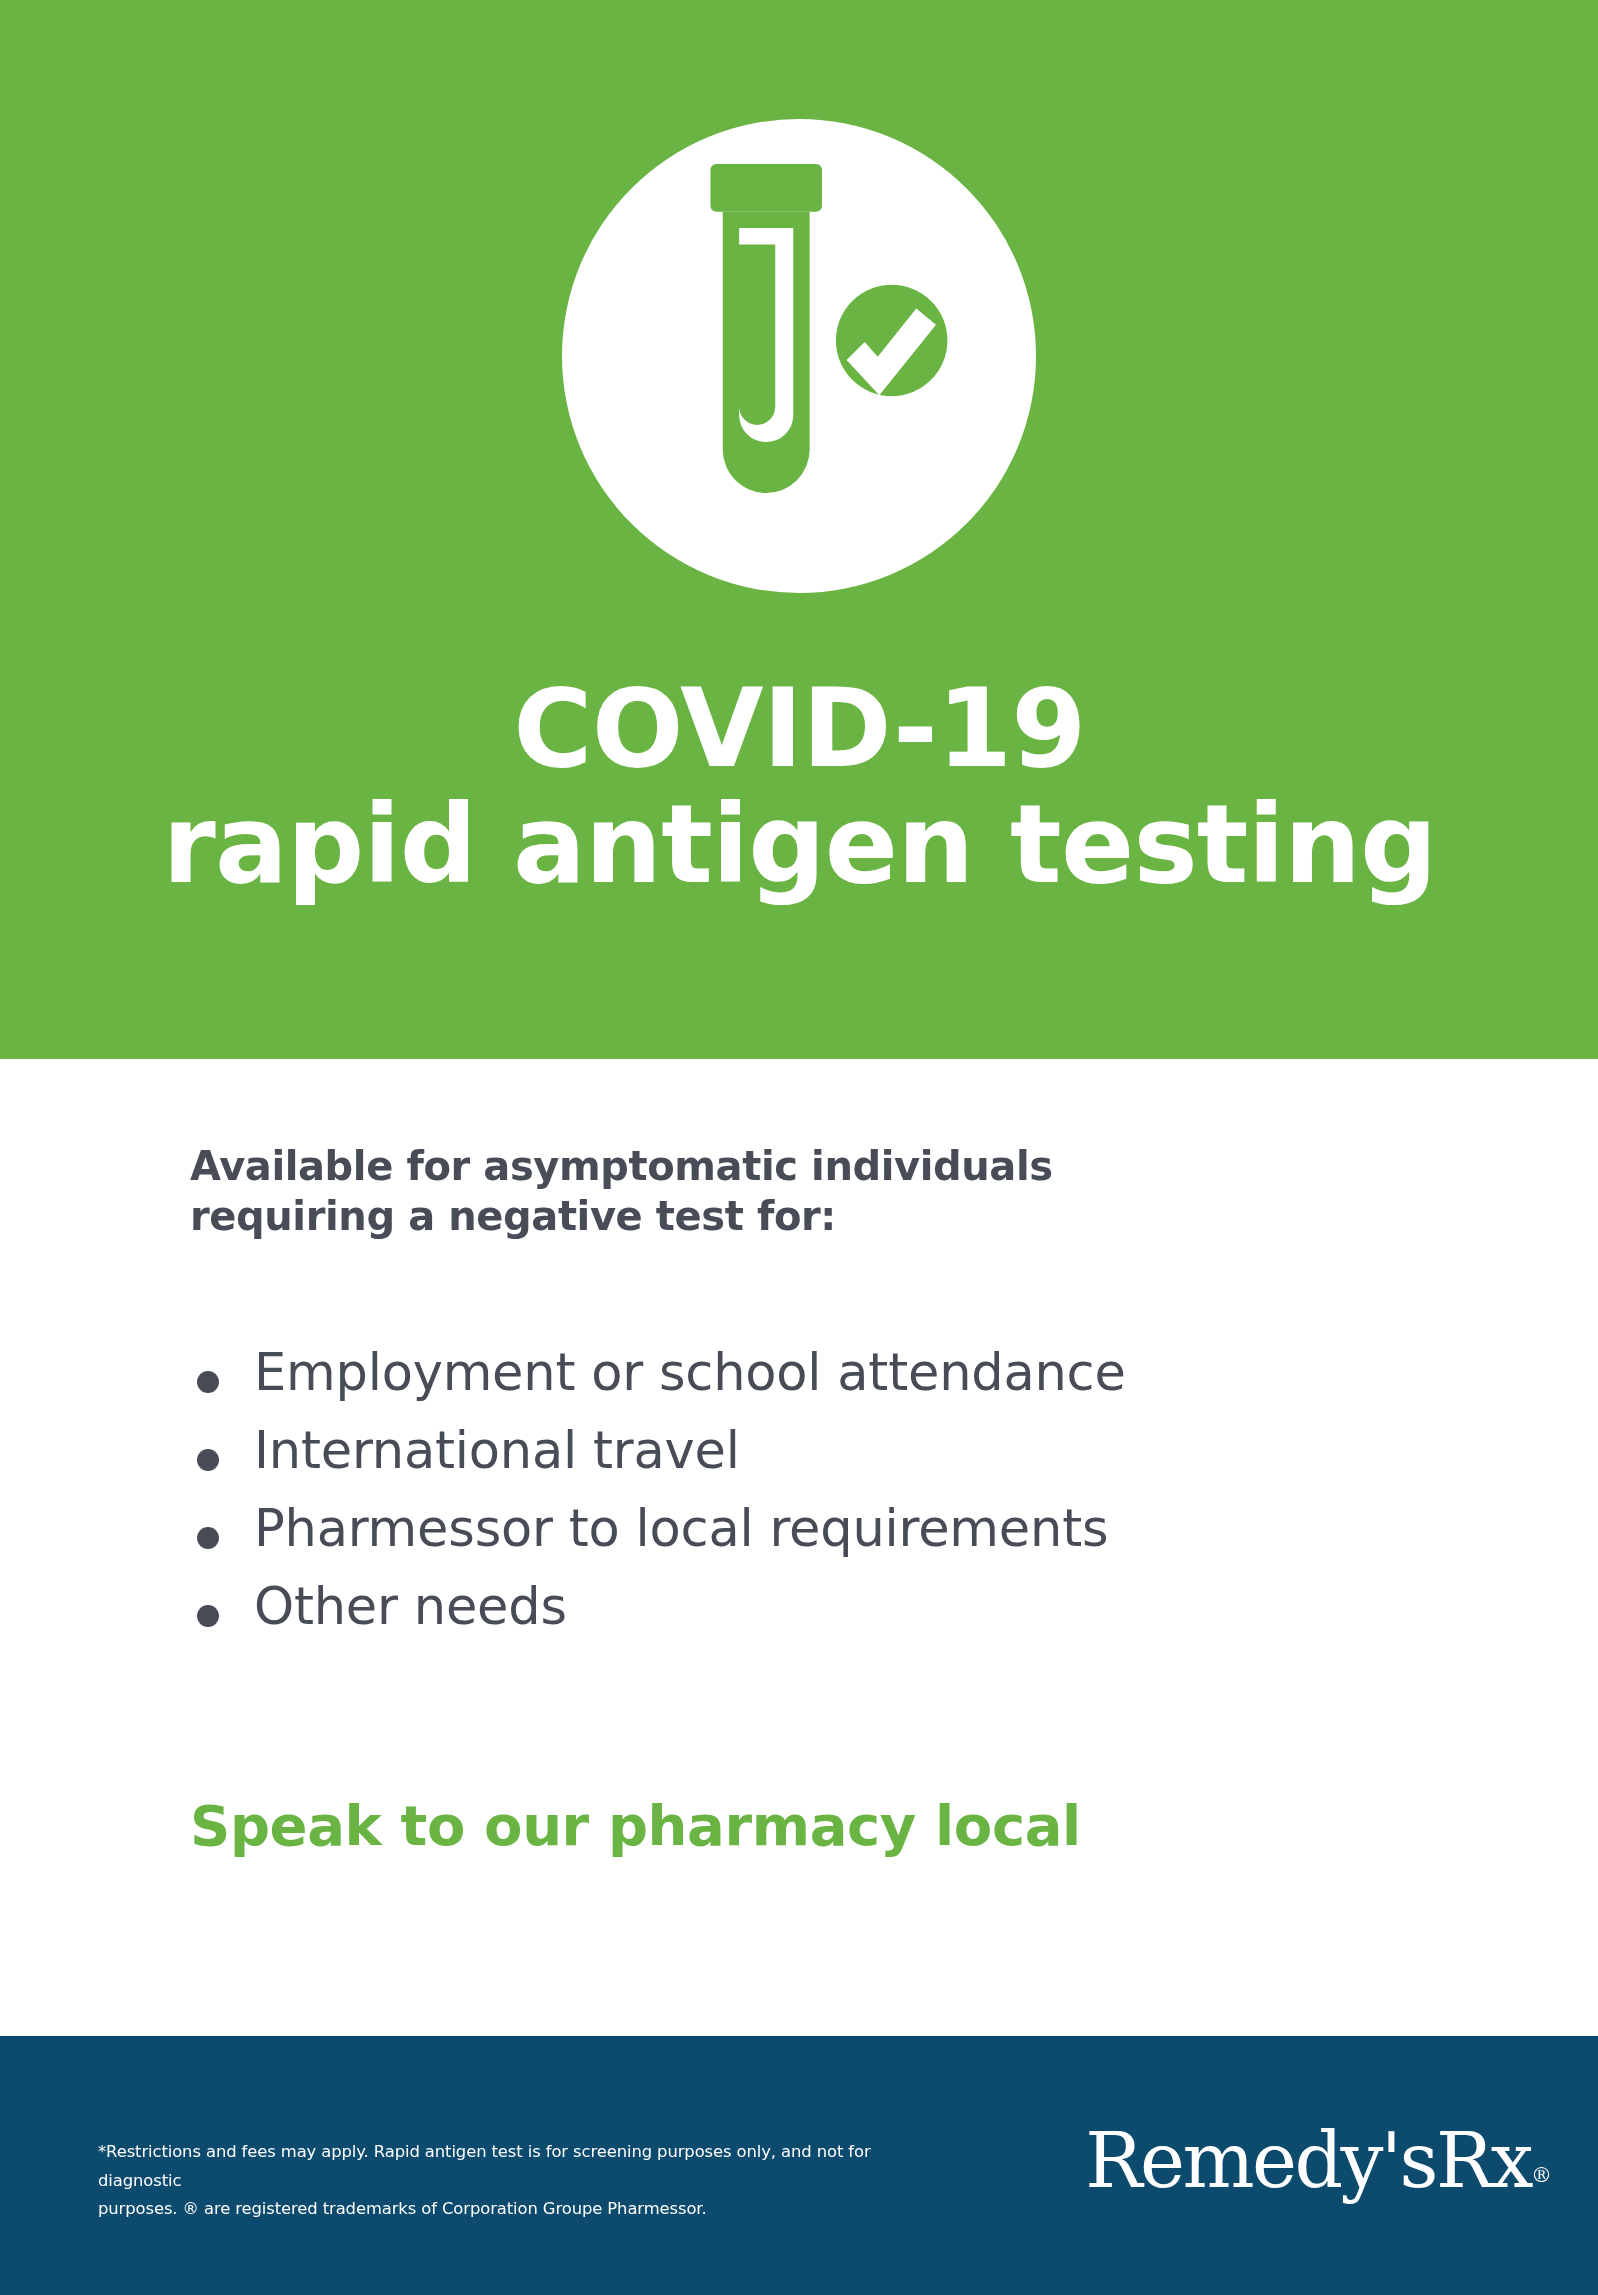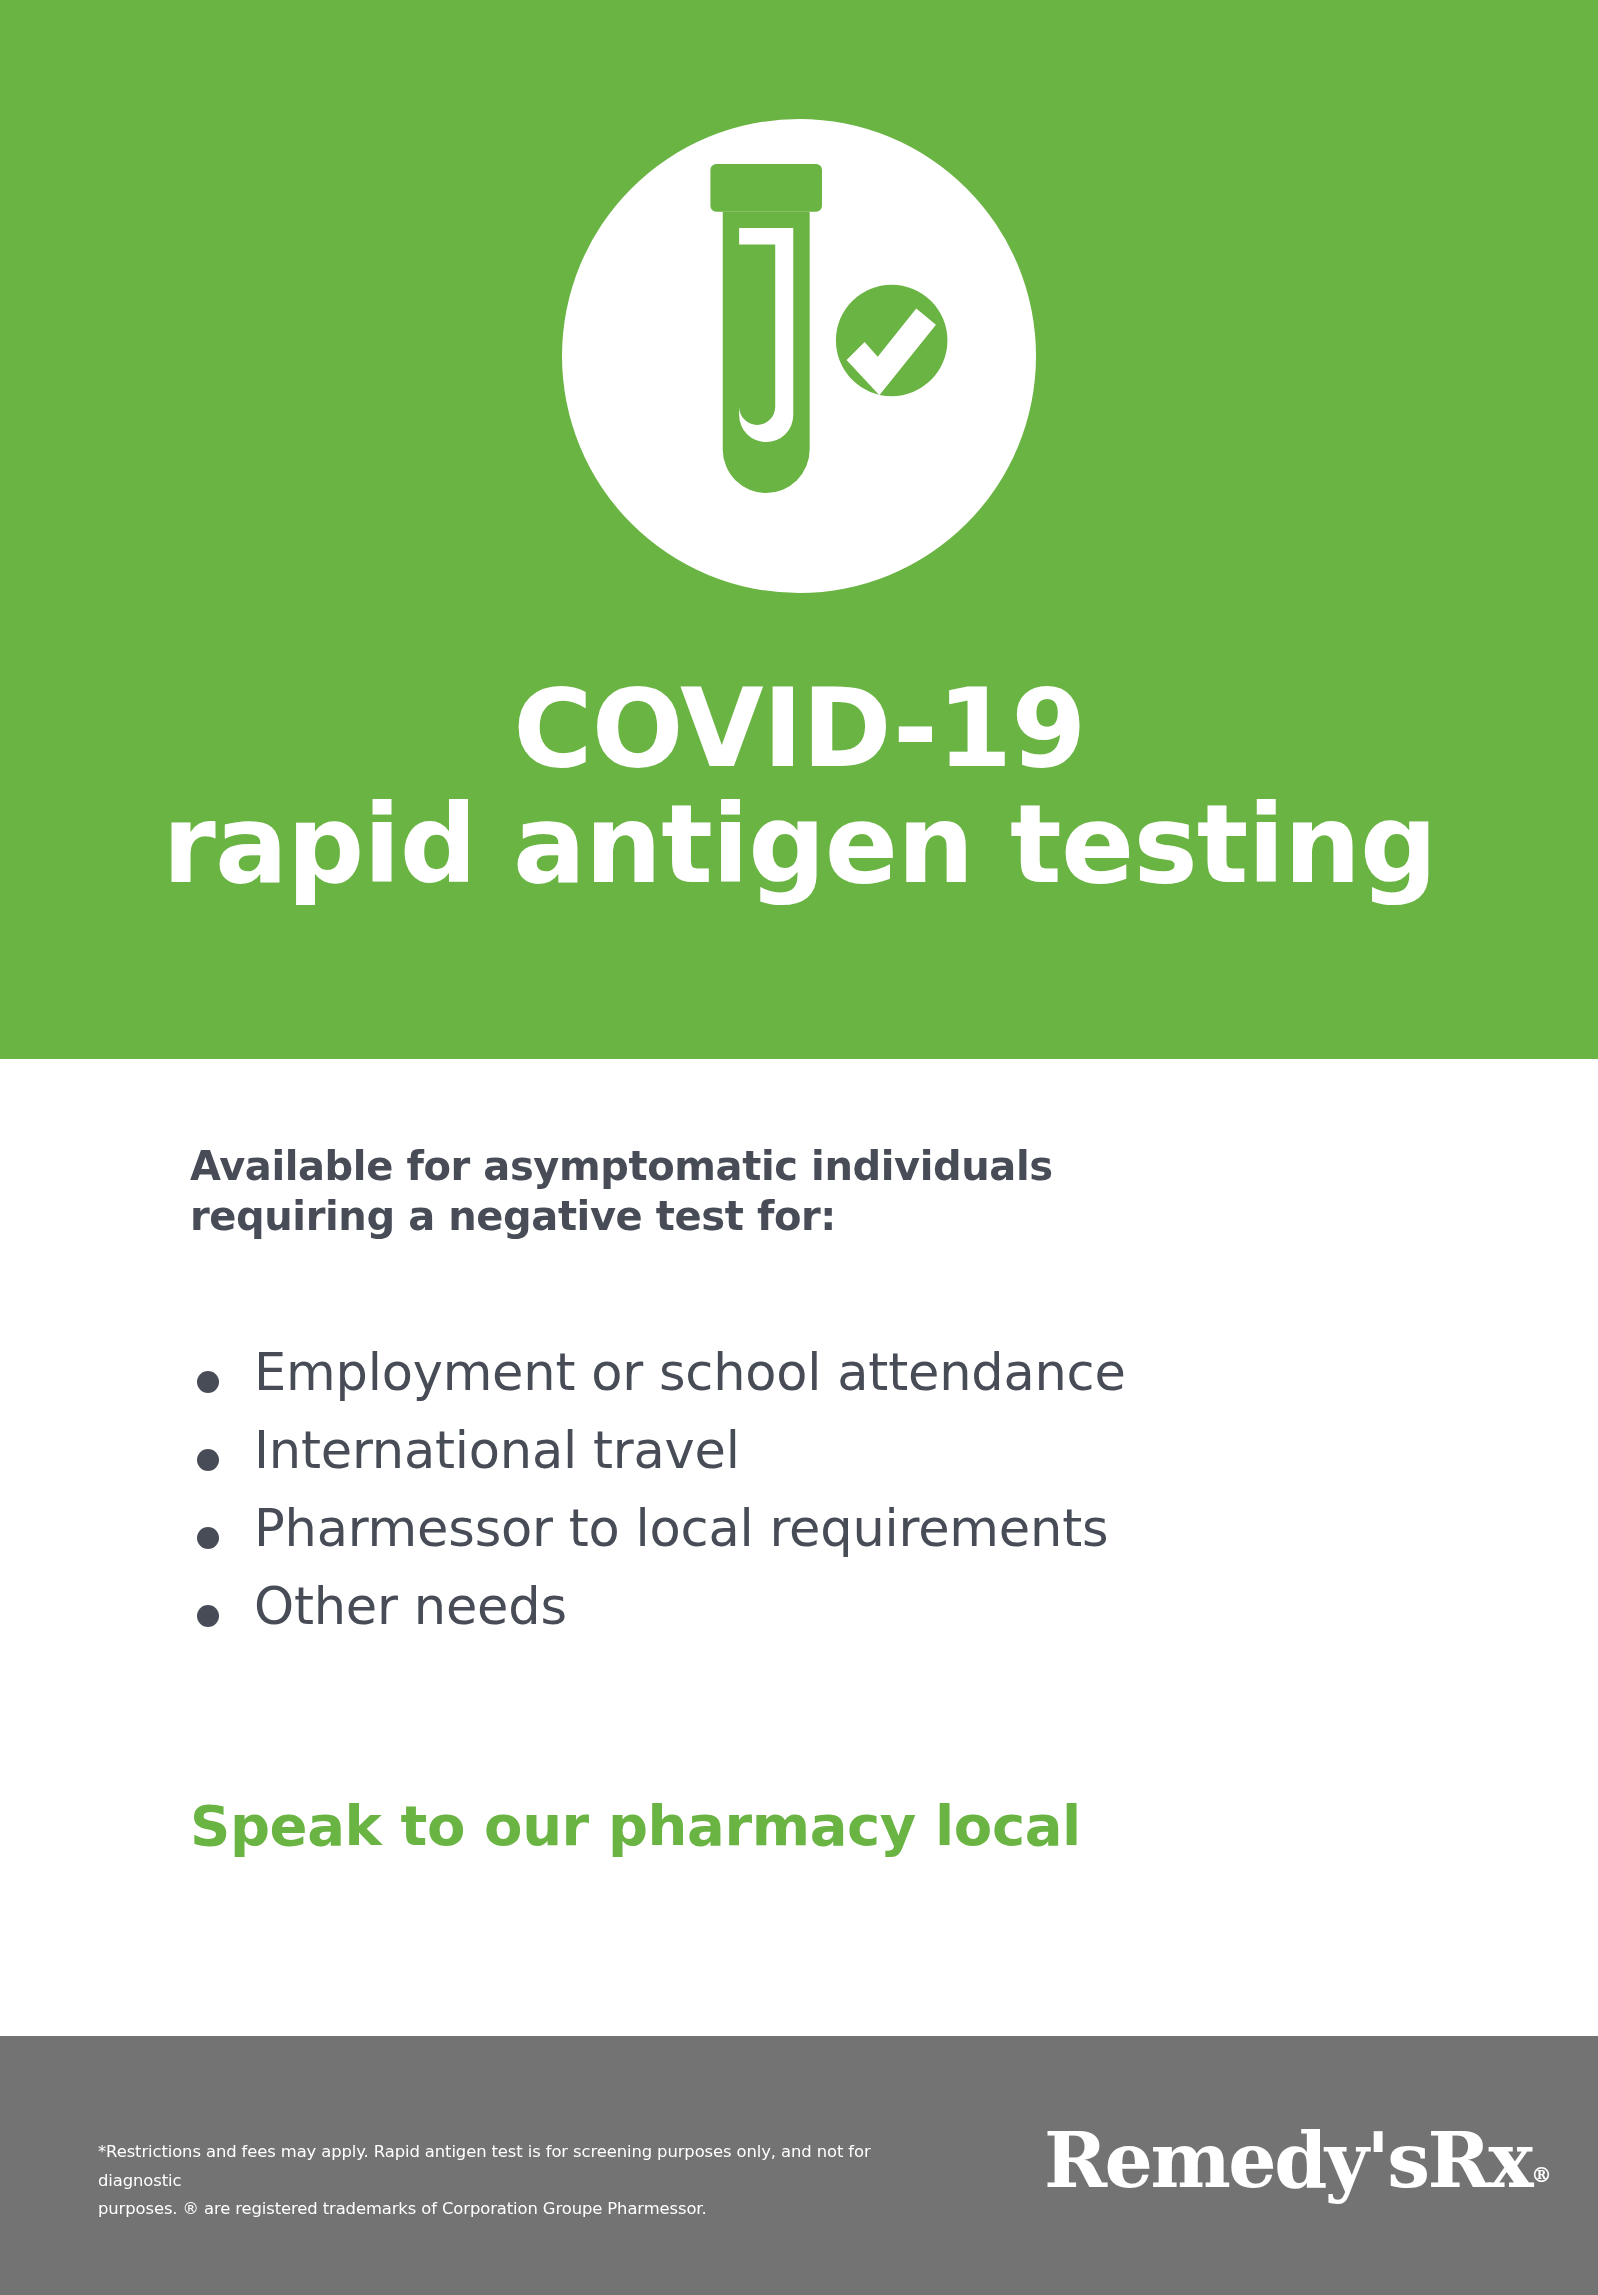--- a/index.html
+++ b/index.html
@@ -125,21 +125,21 @@
     line-height: 0;
   }
 
   
   .footer-band {
     position: absolute;
     left: 0;
     top: 2036px;
     width: 1599px;
     height: 260px;
-    background: #737373;
+    background: #0c4a6e;
   }
 
   .disclaimer {
     position: absolute;
     left: 98px;
     top: 102px;
     width: 844px;
     color: #ffffff;
     font-size: 16.4px;
     line-height: 1.75;
@@ -147,21 +147,21 @@
   }
   .disclaimer .dl { display: block; }
 
   .brand-logo {
     position: absolute;
     right: 47px;
     top: 80px;
     color: #ffffff;
     font-family: "DejaVu Serif", "Liberation Serif", serif;
     font-size: 76px;
-    font-weight: bold;
+    font-weight: normal;
     letter-spacing: -2.5px;
     white-space: nowrap;
   }
   .brand-logo .reg {
     font-size: 21px;
     vertical-align: 4.9px;
     letter-spacing: 0;
   }
 </style>
 </head>

